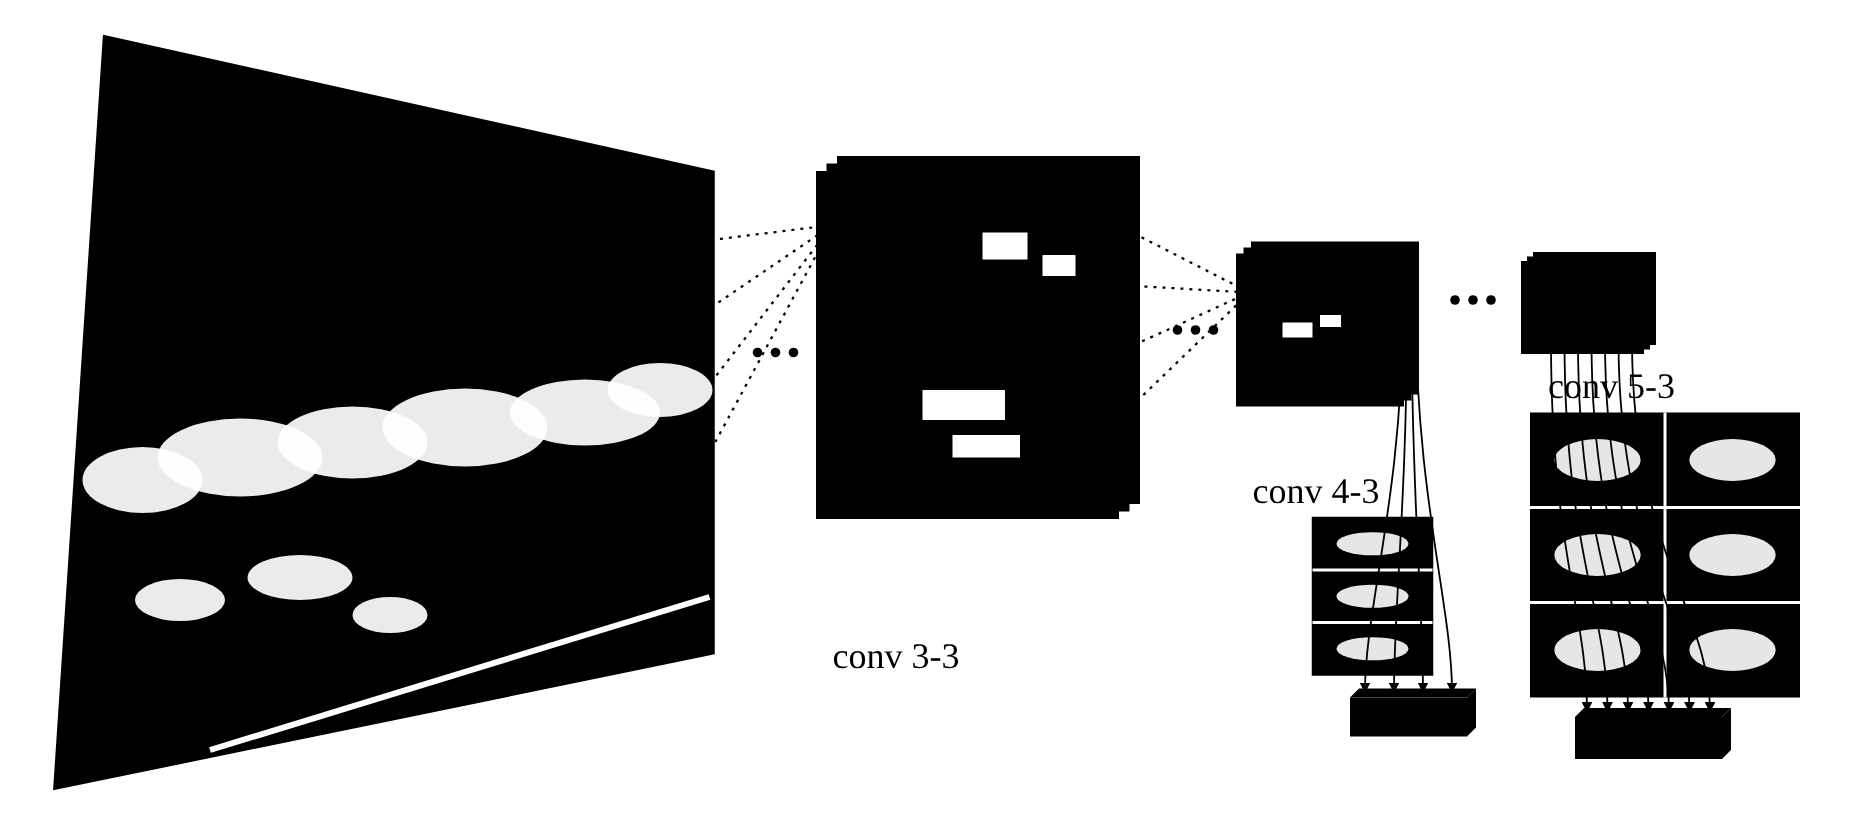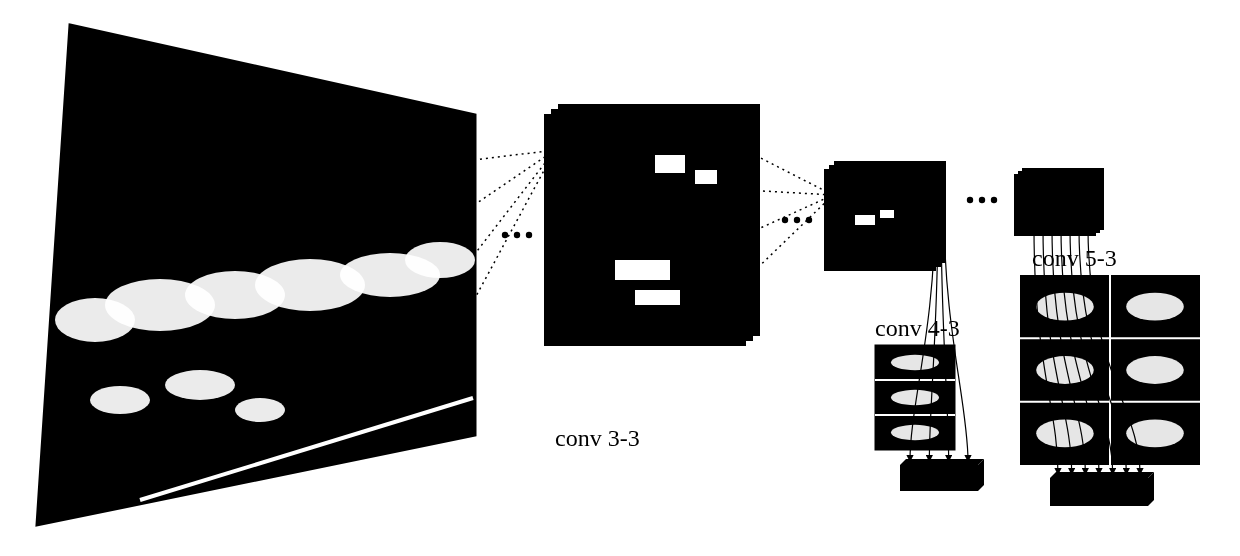--- a/index.html
+++ b/index.html
@@ -144,16 +144,16 @@
           <path d="M 1052 227 C 1052 367, 1085.3333333333333 408, 1085.3333333333333 474" fill="none" stroke="#000" stroke-width="1.2" marker-end="url(#arrowhead)"></path>
           <path d="M 1061 227 C 1061 367, 1099 408, 1099 474" fill="none" stroke="#000" stroke-width="1.2" marker-end="url(#arrowhead)"></path>
           <path d="M 1070 227 C 1070 367, 1112.6666666666667 408, 1112.6666666666667 474" fill="none" stroke="#000" stroke-width="1.2" marker-end="url(#arrowhead)"></path>
           <path d="M 1079 227 C 1079 367, 1126.3333333333333 408, 1126.3333333333333 474" fill="none" stroke="#000" stroke-width="1.2" marker-end="url(#arrowhead)"></path>
           <path d="M 1088 227 C 1088 367, 1140 408, 1140 474" fill="none" stroke="#000" stroke-width="1.2" marker-end="url(#arrowhead)"></path>
         </g>
       </g>
   </svg>
 
   <div class="label" id="lbl33" style="left: 555px; top: 425px; text-align: right;">conv 3-3</div>
-  <div class="label" id="lbl43" style="left: 875px; top: 315px;">conv 4-3</div>
+  <div class="label" id="lbl43" style="left: 835px; top: 315px;">conv 4-3</div>
   <div class="label" id="lbl53" style="left: 1032px; top: 245px;">conv 5-3</div>
 
 </div>
 
 </body></html>

